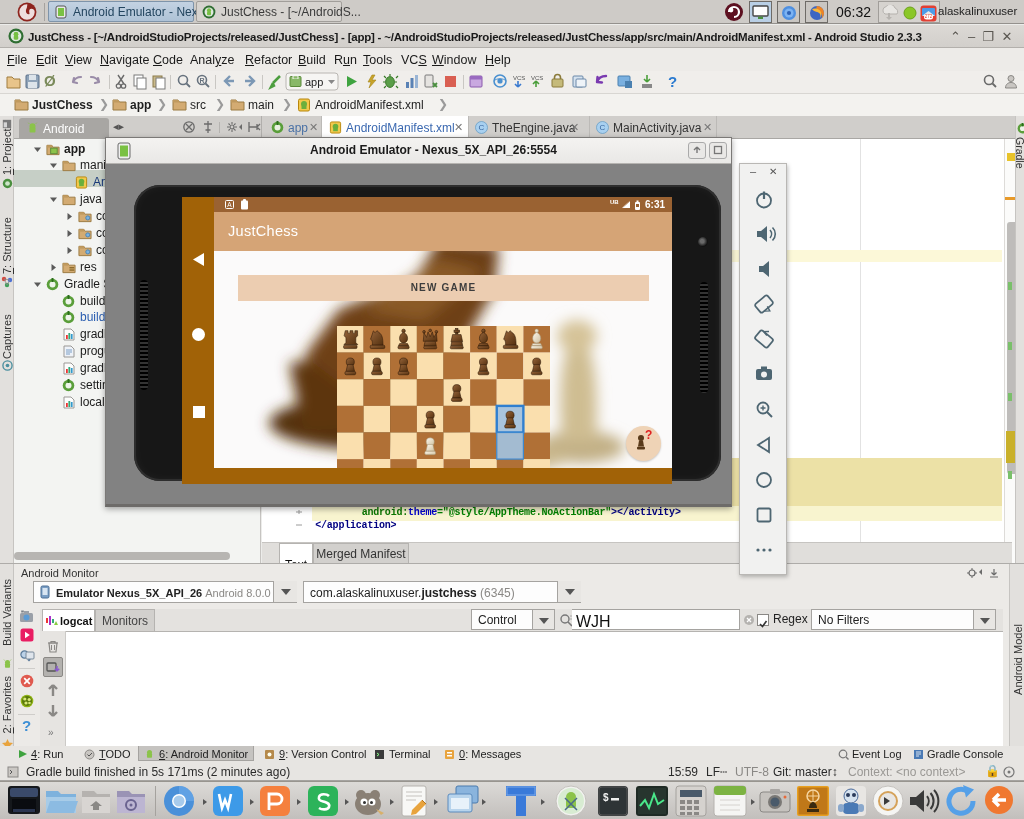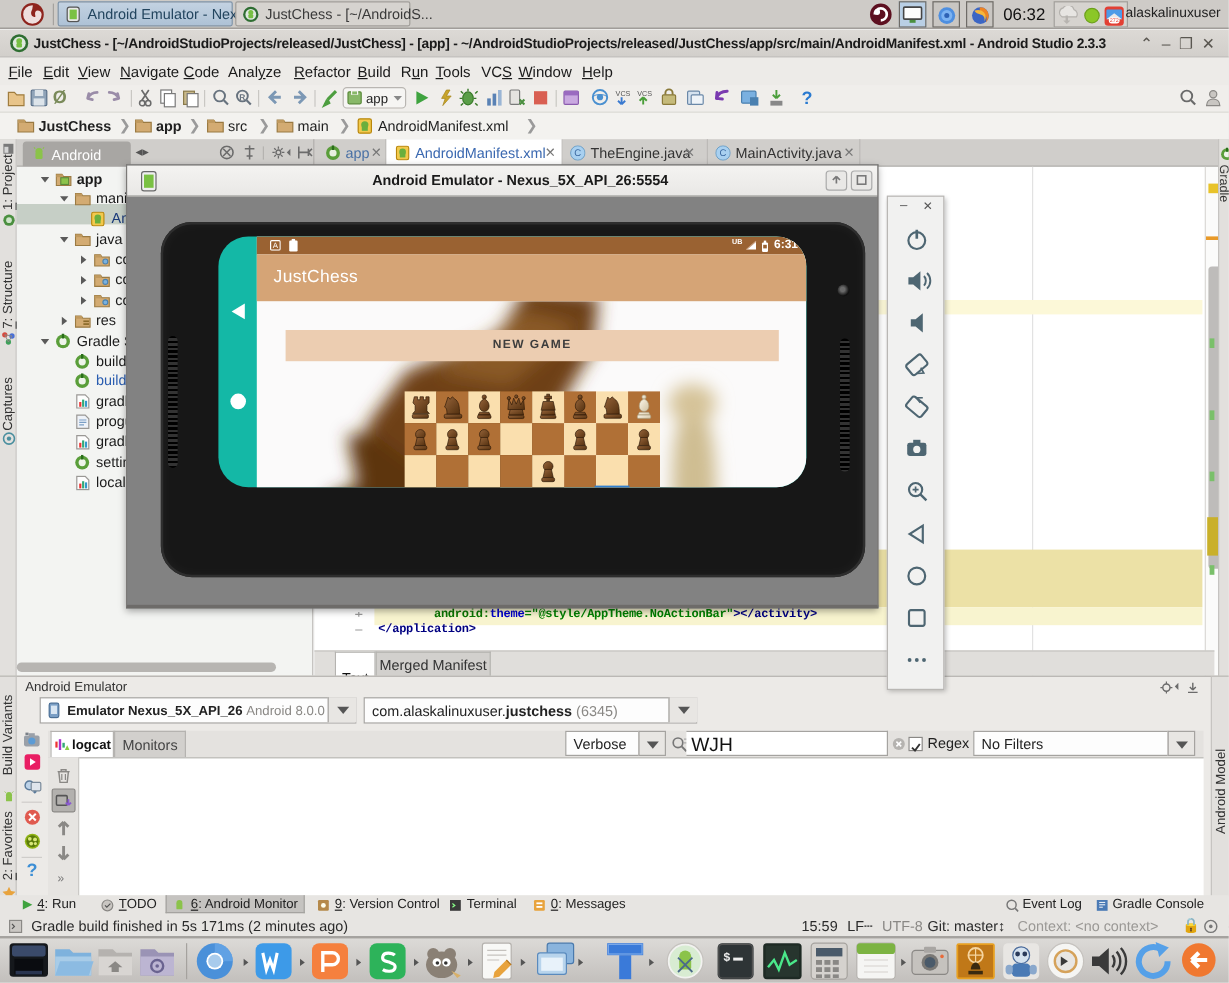--- a/index.html
+++ b/index.html
@@ -523,21 +523,21 @@
   <svg class="abs" style="left:2px;top:95px" width="11" height="11" viewBox="0 0 14 14">
         <circle cx="7" cy="4.6" r="3.2" fill="#8bc34a"></circle>
         <rect x="3.8" y="5.6" width="6.4" height="5.6" rx="1" fill="#8bc34a"></rect>
         <path d="M3.5 2L2.5.8M10.5 2l1-1.2" stroke="#8bc34a"></path>
       </svg>
   <div class="vtext abs" style="left:1px;top:112px;font-size:11px;color:#333;"><u>2</u>: Favorites</div>
   <svg class="abs" style="left:2px;top:175px" width="11" height="11" viewBox="0 0 12 12">
         <path d="M6 0l1.8 3.8L12 4.4 9 7.2l.8 4L6 9.3 2.2 11.2 3 7.2 0 4.4l4.2-.6z" fill="#e8a33d"></path>
       </svg>
 </div>
-<div class="abs" style="left:21px;top:3px;font-size:11px;color:#333;">Android Emulator</div>
+<div class="abs" style="left:21px;top:3px;font-size:11px;color:#333;">Android Monitor</div>
 <svg class="abs" style="left:966px;top:3px" width="40" height="12" viewBox="0 0 40 12">
       <g fill="#6b6b6b">
         <circle cx="6" cy="6" r="3" fill="none" stroke="#6b6b6b" stroke-width="1.2"></circle>
         <path d="M6 1v2M6 9v2M1 6h2M9 6h2" stroke="#6b6b6b"></path>
         <path d="M13 5l3 3 0-6z"></path>
         <path d="M28 2v6m0 0l-2.5-2.5M28 8l2.5-2.5M24 10h8" stroke="#6b6b6b" stroke-width="1.2" fill="none"></path>
       </g>
     </svg>
 
 <div class="abs" style="left:33px;top:17px;width:264px;height:22px;background:#fdfdfd;border:1px solid #a5a3a0;">
@@ -598,21 +598,21 @@
         <rect x="3" y="1" width="2" height="9" fill="#a3c"></rect>
         <rect x="6" y="4" width="2" height="4" fill="#3a7"></rect>
         <path d="M8 10l2-4 2 4z" fill="#8c4"></path>
       </svg>
   <span class="abs" style="left:17px;top:5px;font-size:11px;font-weight:bold;color:#111;">logcat</span>
 </div>
 <div class="abs" style="left:95px;top:45px;width:60px;height:22px;background:#d2d0cd;border:1px solid #b5b3b0;border-bottom:none;font-size:12px;color:#444;">
       <span class="abs" style="left:6px;top:4px;">Monitors <span style="font-size:10px;">→*</span></span>
     </div>
 <div class="abs" style="left:471px;top:45px;width:62px;height:21px;background:#fdfdfd;border:1px solid #a5a3a0;font-size:12px;color:#222;">
-      <span class="abs" style="left:6px;top:3px;">Verbose</span>
+      <span class="abs" style="left:6px;top:3px;">Control</span>
     </div>
 <div class="abs" style="left:532px;top:45px;width:23px;height:21px;background:#e8e6e3;border:1px solid #a5a3a0;">
       <div class="abs" style="left:6px;top:8px;width:0;height:0;border:5px solid transparent;border-top:6px solid #555;"></div>
     </div>
 <svg class="abs" style="left:559px;top:49px" width="14" height="14" viewBox="0 0 14 14">
       <circle cx="6" cy="6" r="4" fill="none" stroke="#777" stroke-width="1.4"></circle>
       <path d="M9 9l4 4" stroke="#777" stroke-width="1.6"></path>
       <path d="M11 3h3M11 6h3" stroke="#aaa"></path>
     </svg>
 <div class="abs" style="left:572px;top:45px;width:168px;height:21px;background:#fff;border:1px solid #a5a3a0;border-left:none;">
@@ -892,21 +892,21 @@
   <div class="abs" style="left:603px;top:4px;width:18px;height:17px;background:#e9e8e6;border:1px solid #aaa;border-radius:3px;"><svg style="margin:2px 3px" width="10" height="10" viewBox="0 0 10 10">
           <rect x="1.5" y="1.5" width="7" height="7" fill="none" stroke="#777" stroke-width="1.3"></rect>
         </svg></div>
  </div>
 
  <div class="abs" style="left:28px;top:47px;width:587px;height:296px;background:#171717;border-radius:26px;box-shadow:inset 0 0 0 2px #2e2e2e, inset 0 0 12px rgba(255,255,255,.06);">
   <div class="abs" style="left:6px;top:95px;width:8px;height:110px;border-radius:4px;background:repeating-linear-gradient(#000 0 2px,#333 2px 4px);"></div>
   <div class="abs" style="left:566px;top:97px;width:8px;height:111px;border-radius:4px;background:repeating-linear-gradient(#000 0 2px,#333 2px 4px);"></div>
   <div class="abs" style="left:564px;top:52px;width:10px;height:10px;border-radius:50%;background:radial-gradient(circle at 42% 42%, #6a6a6a 0 22%, #111 65%);"></div>
 
-  <div class="abs" style="left:48px;top:12px;width:490px;height:209px;background:#14b8a6;overflow:hidden;border-radius:25px;">
+  <div class="abs" style="left:48px;top:12px;width:490px;height:287px;background:#a16207;overflow:hidden;">
 
    <svg class="abs" style="left:9px;top:55px" width="15" height="15" viewBox="0 0 15 15">
           <path d="M13 1v13L2 7.5z" fill="#fff"></path>
         </svg>
    <div class="abs" style="left:10px;top:131px;width:13px;height:13px;border-radius:50%;background:#fff;"></div>
    <div class="abs" style="left:11px;top:209px;width:12px;height:12px;background:#fff;"></div>
 
    <div class="abs" style="left:32px;top:0;width:458px;height:271px;background:#fbfafa;">
     <div class="abs" style="left:0;top:0;width:458px;height:15px;background:#9a6232;">
       <svg class="abs" style="left:11px;top:3px" width="9" height="9" viewBox="0 0 9 9">

